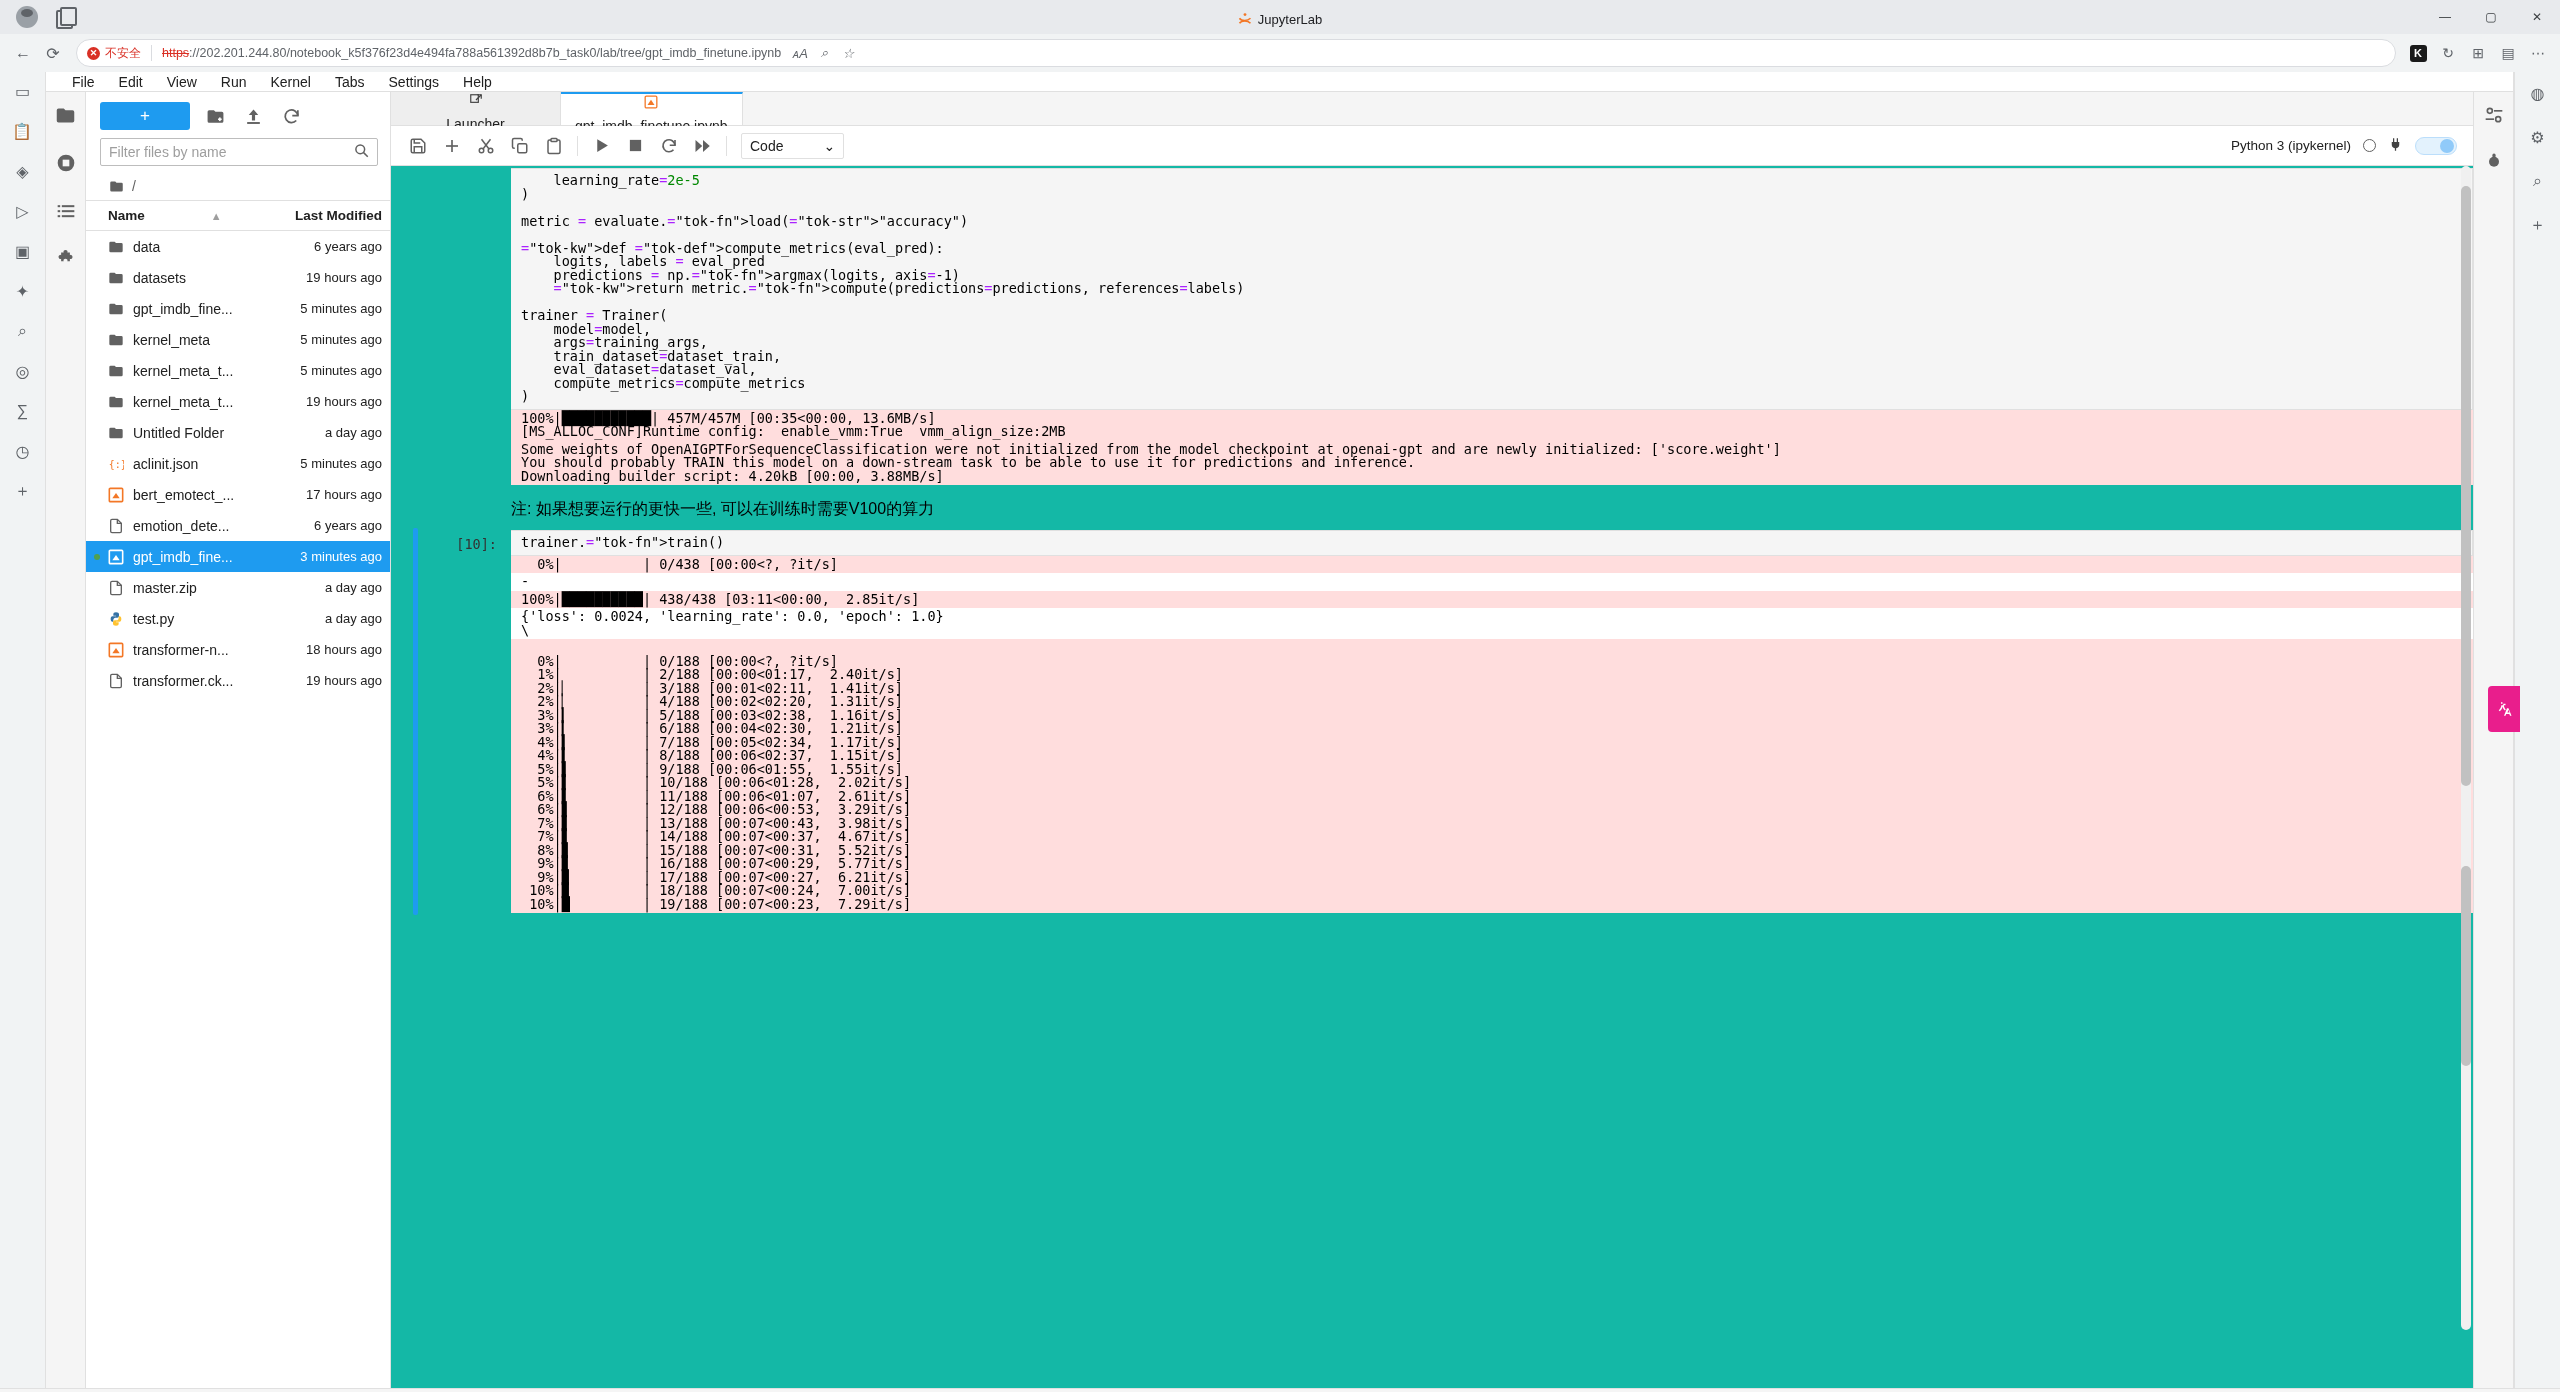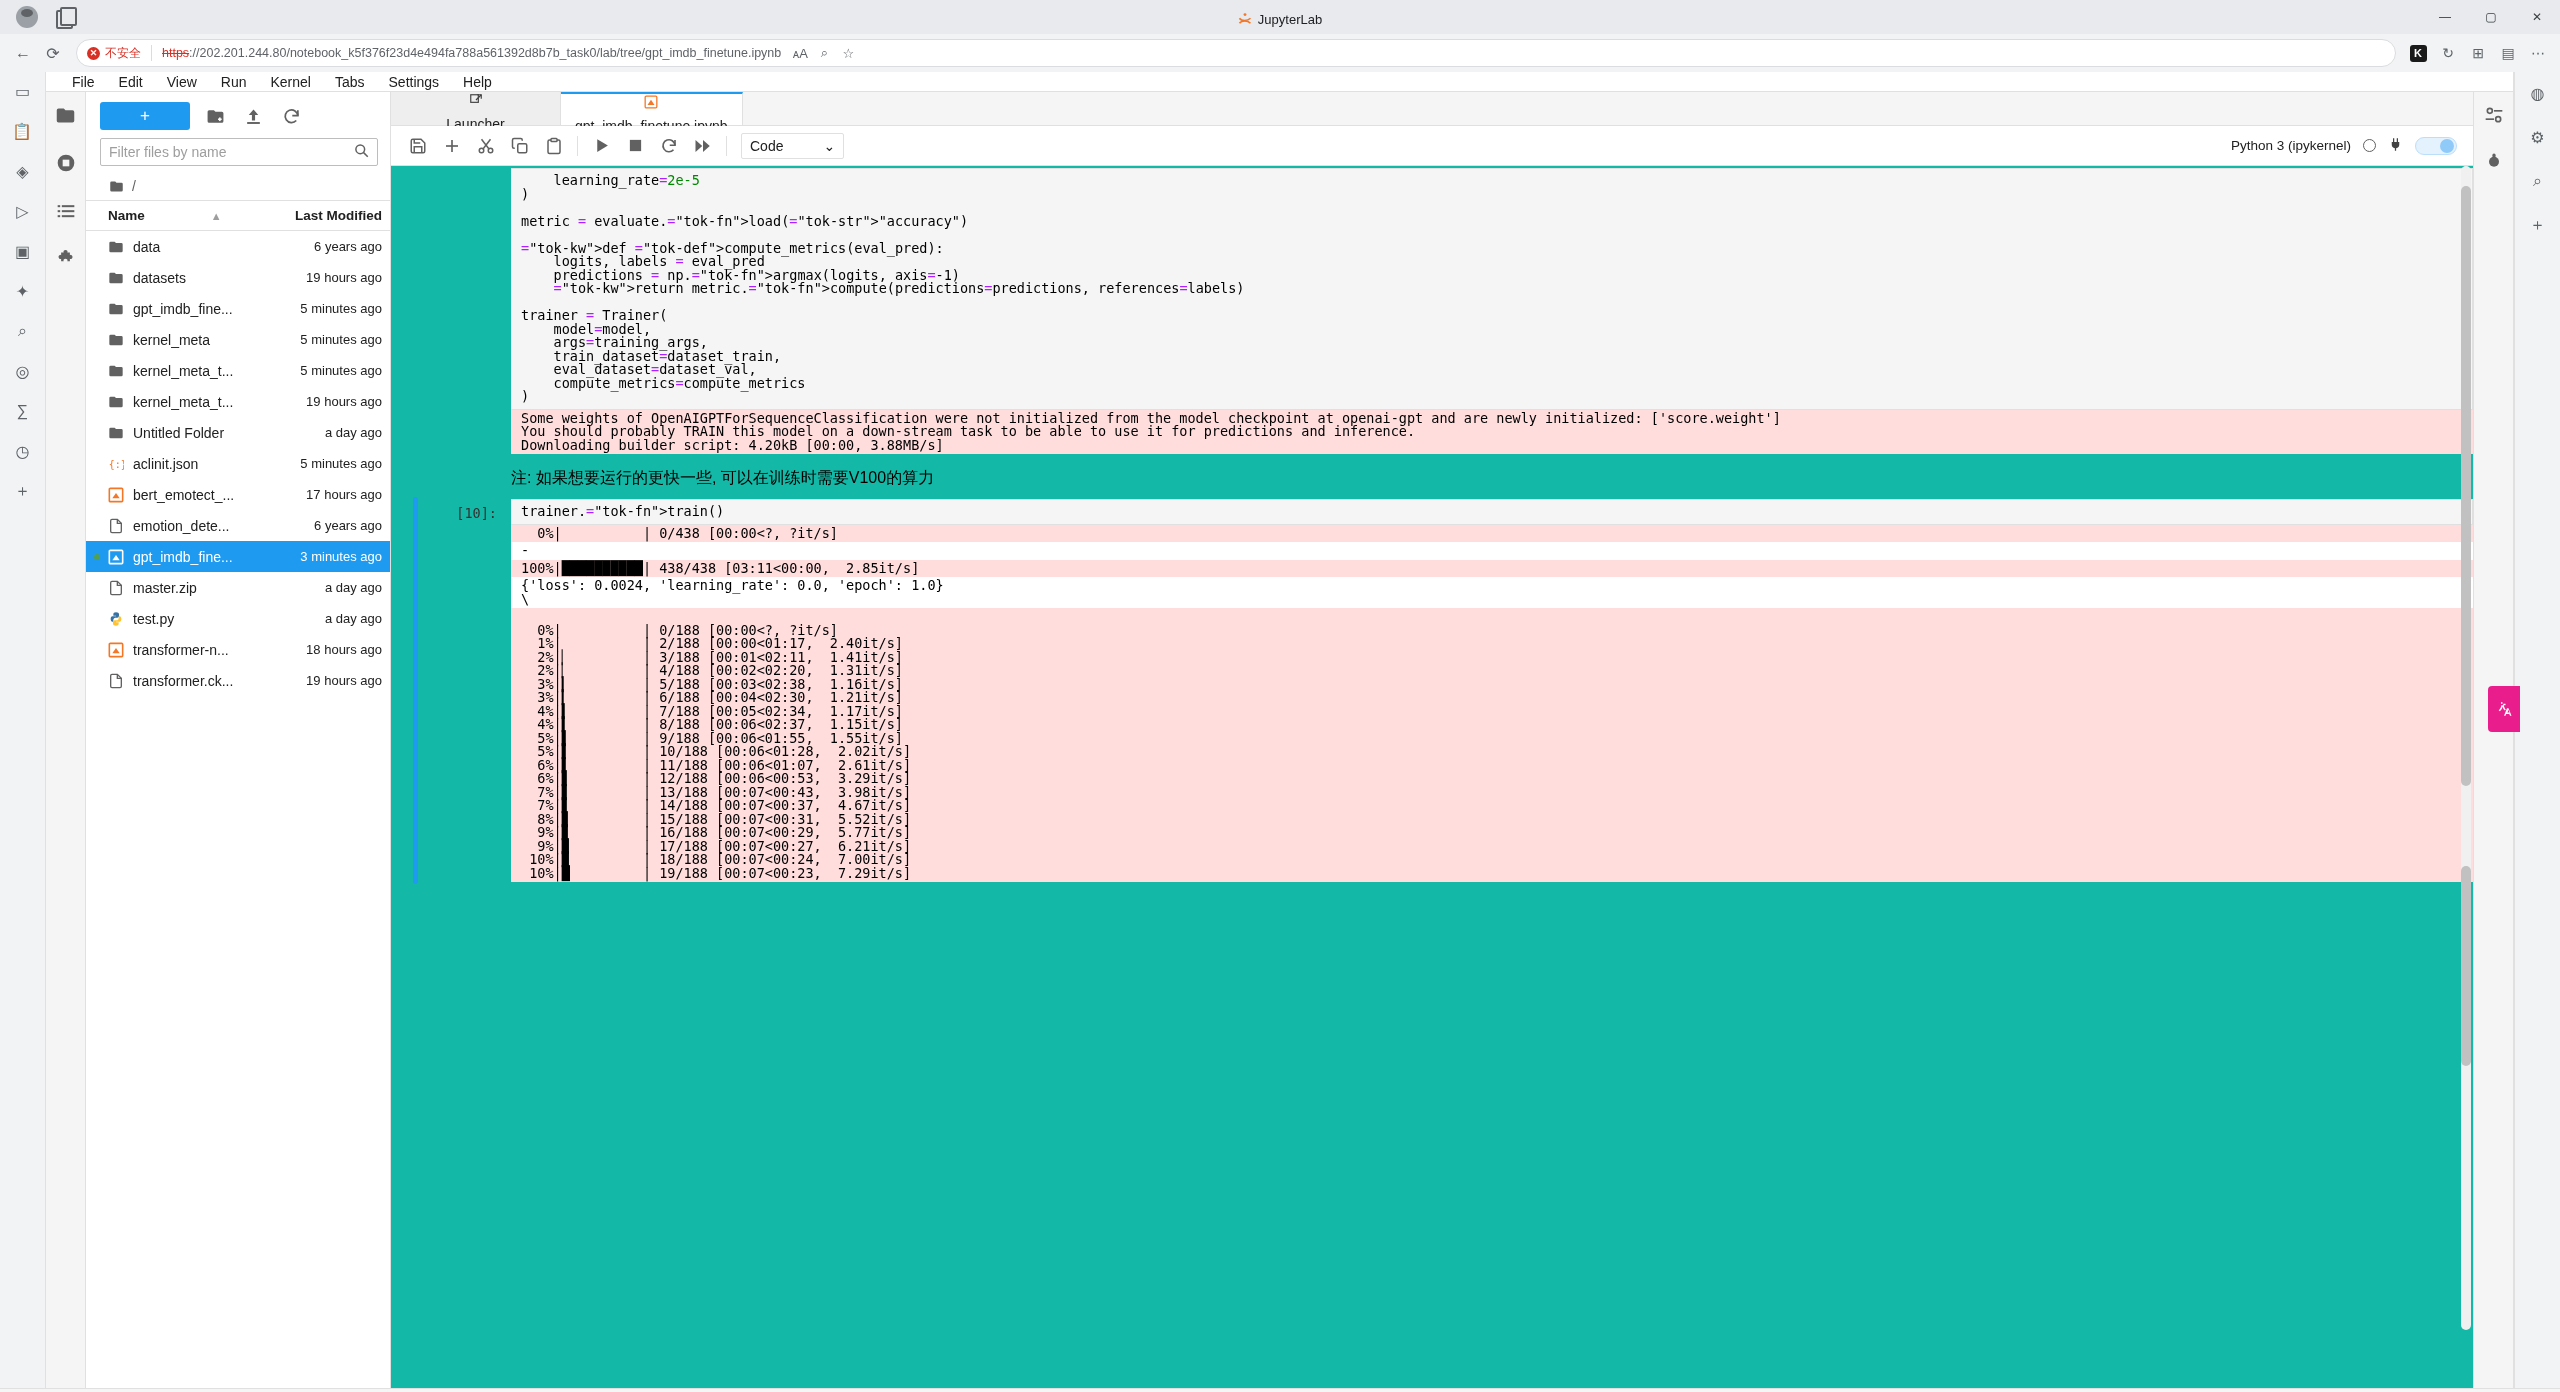--- a/index.html
+++ b/index.html
@@ -36,21 +36,21 @@
   #not-secure { display:flex; align-items:center; gap:5px; flex:0 0 auto; }
   #not-secure-badge { width:13px; height:13px; border-radius:50%; background:#d93025; color:#fff;
     font-size:9px; display:flex; align-items:center; justify-content:center; font-weight:bold; }
   #not-secure-text { font-size:12px; color:#d93025; }
   #omnibox .sep { width:1px; height:16px; background:#dadce0; margin:0 10px; }
   #url-text { font-size:12.5px; color:#5f6368; white-space:nowrap; overflow:hidden;
     text-overflow:ellipsis; }
   #url-text .scheme { text-decoration:line-through; color:#d93025; }
   .omni-right { display:flex; align-items:center; gap:2px; flex:0 0 auto; margin-left:8px; }
   .omni-right span { width:22px; height:22px; display:flex; align-items:center; justify-content:center;
-    color:#5f6368; font-size:13px; }
+    color:#5f6368; font-size:13px;font-style:italic; }
   #ext-row { display:flex; align-items:center; gap:2px; }
   .chrome-icon { width:28px; height:28px; display:flex; align-items:center; justify-content:center;
     color:#5f6368; font-size:14px; border-radius:50%; }
   .kbadge{ background:#1a1a1a; color:#fff; width:17px;height:17px; border-radius:3px; font-size:11px;
     display:flex;align-items:center;justify-content:center; font-weight:bold;}
 
   
   #app { display:flex; width:2560px; height:1316px; }
 
   
@@ -609,20 +609,21 @@
             <span class="ktoggle"></span>
           </div>
         </div>
 
         <div id="nb-scroll">
           <div id="nb-content">
               <div class="cell">
                 <div class="gutter mono"></div>
                 <div class="body">
                   <div class="codearea mono"><div>    learning_rate<span class="tok-op">=</span><span class="tok-num">2e-5</span></div><div>)</div><div>&nbsp;</div><div>metric <span class="tok-op">=</span> evaluate.<span class<span="" class="tok-op">=</span>"tok-fn"&gt;load(<span class<span="" class="tok-op">=</span>"tok-str"&gt;"accuracy")</div><div>&nbsp;</div><div><span class<span="" class="tok-op">=</span>"tok-kw"&gt;def <span class<span="" class="tok-op">=</span>"tok-def"&gt;compute_metrics(eval_pred):</div><div>    logits, labels <span class="tok-op">=</span> eval_pred</div><div>    predictions <span class="tok-op">=</span> np.<span class<span="" class="tok-op">=</span>"tok-fn"&gt;argmax(logits, axis<span class="tok-op">=</span>-1)</div><div>    <span class<span="" class="tok-op">=</span>"tok-kw"&gt;return metric.<span class<span="" class="tok-op">=</span>"tok-fn"&gt;compute(predictions<span class="tok-op">=</span>predictions, references<span class="tok-op">=</span>labels)</div><div>&nbsp;</div><div>trainer <span class="tok-op">=</span> Trainer(</div><div>    model<span class="tok-op">=</span>model,</div><div>    args<span class="tok-op">=</span>training_args,</div><div>    train_dataset<span class="tok-op">=</span>dataset_train,</div><div>    eval_dataset<span class="tok-op">=</span>dataset_val,</div><div>    compute_metrics<span class="tok-op">=</span>compute_metrics</div><div>)</div></div>
+                  <div class="outarea mono "><div>100%|███████████| 457M/457M [00:35&lt;00:00, 13.6MB/s]</div><div>[MS_ALLOC_CONF]Runtime config:  enable_vmm:True  vmm_align_size:2MB</div></div>
                   <div class="outarea mono "><div>Some weights of OpenAIGPTForSequenceClassification were not initialized from the model checkpoint at openai-gpt and are newly initialized: ['score.weight']</div><div>You should probably TRAIN this model on a down-stream task to be able to use it for predictions and inference.</div><div>Downloading builder script: 4.20kB [00:00, 3.88MB/s]</div></div>
                 </div>
               </div>
               <div class="cell">
                 <div class="gutter"></div>
                 <div class="body">
                   <div class="md">注: 如果想要运行的更快一些, 可以在训练时需要V100的算力</div>
                 </div>
               </div>
               <div class="cell">

